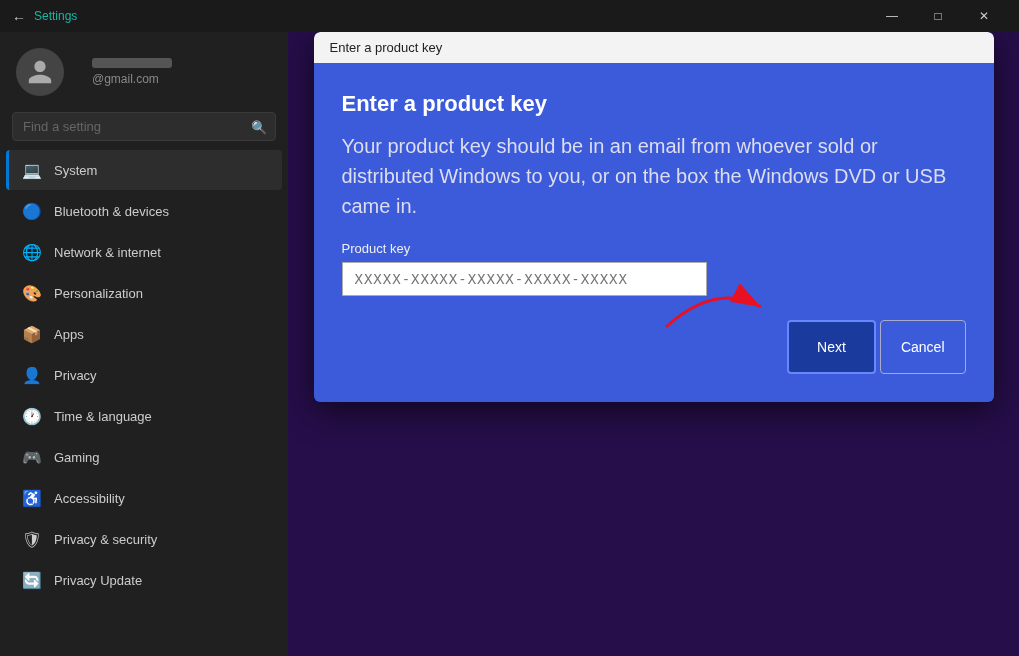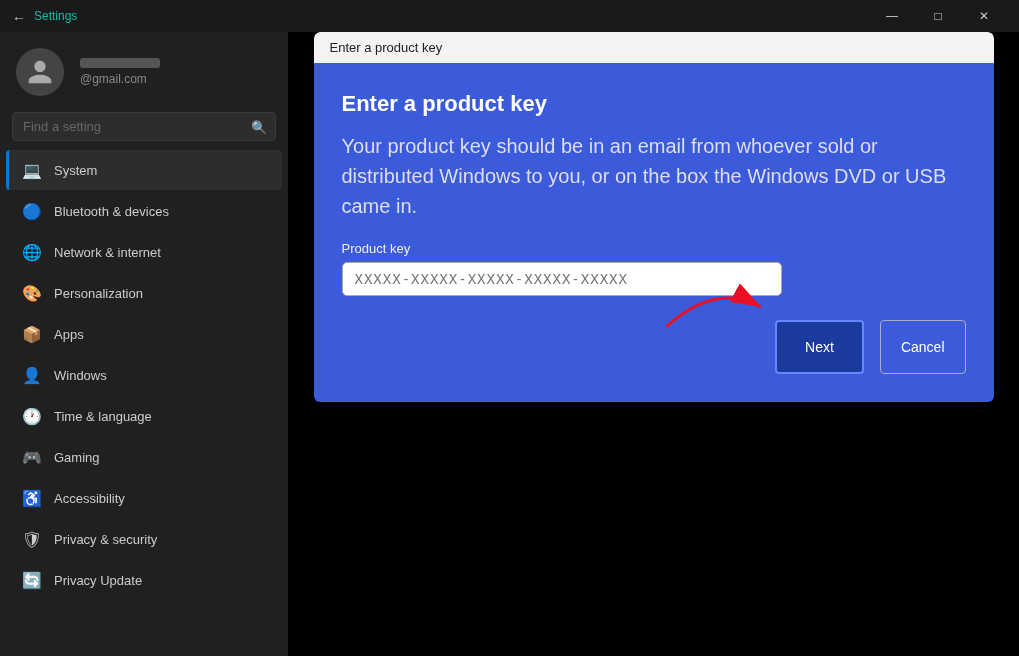--- a/index.html
+++ b/index.html
@@ -61,21 +61,21 @@
       flex-direction: column;
       flex-shrink: 0;
       overflow-y: auto;
       padding-bottom: 8px;
     }
 
     .user-section {
       display: flex;
       align-items: center;
       padding: 16px 16px 12px 16px;
-      gap: 16px;
+      gap: 28px;
     }
     .user-avatar {
       width: 48px;
       height: 48px;
       background: #444;
       border-radius: 50%;
       display: flex;
       align-items: center;
       justify-content: center;
       flex-shrink: 0;
@@ -151,21 +151,21 @@
       display: flex;
       align-items: center;
       justify-content: center;
       flex-shrink: 0;
       font-size: 16px;
     }
 
     
     .content {
       flex: 1;
-      background: #000000;
+      background: #4c1d95;
       position: relative;
       overflow: hidden;
     }
 
     
     .page-header {
       padding: 20px 28px 16px 28px;
       display: flex;
       align-items: center;
       gap: 8px;
@@ -272,35 +272,35 @@
       color: #dde;
       line-height: 1.5;
       margin-bottom: 20px;
     }
     .dialog-field-label {
       font-size: 13px;
       color: #eee;
       margin-bottom: 6px;
     }
     .dialog-input {
-      width: 440px;
+      width: 365px;
       padding: 8px 12px;
       border: 1px solid #aaa;
-      border-radius: 5px;
+      border-radius: 0;
       font-size: 14px;
       color: #444;
       background: #fff;
       outline: none;
       font-family: monospace;
       letter-spacing: 1px;
     }
     .dialog-buttons {
       display: flex;
       justify-content: flex-end;
-      gap: 16px;
+      gap: 4px;
       margin-top: 24px;
       position: relative;
     }
     .btn-next {
       background: #1a3a9e;
       border: 2px solid #6688ff;
       color: #fff;
       padding: 8px 28px;
       border-radius: 4px;
       font-size: 14px;
@@ -371,21 +371,21 @@
         <div class="nav-item">
     <span class="nav-icon">🎨</span>
     <span>Personalization</span>
   </div>
         <div class="nav-item">
     <span class="nav-icon">📦</span>
     <span>Apps</span>
   </div>
         <div class="nav-item">
     <span class="nav-icon">👤</span>
-    <span>Windows</span>
+    <span>Privacy</span>
   </div>
         <div class="nav-item">
     <span class="nav-icon">🕐</span>
     <span>Time &amp; language</span>
   </div>
         <div class="nav-item">
     <span class="nav-icon">🎮</span>
     <span>Gaming</span>
   </div>
         <div class="nav-item">

